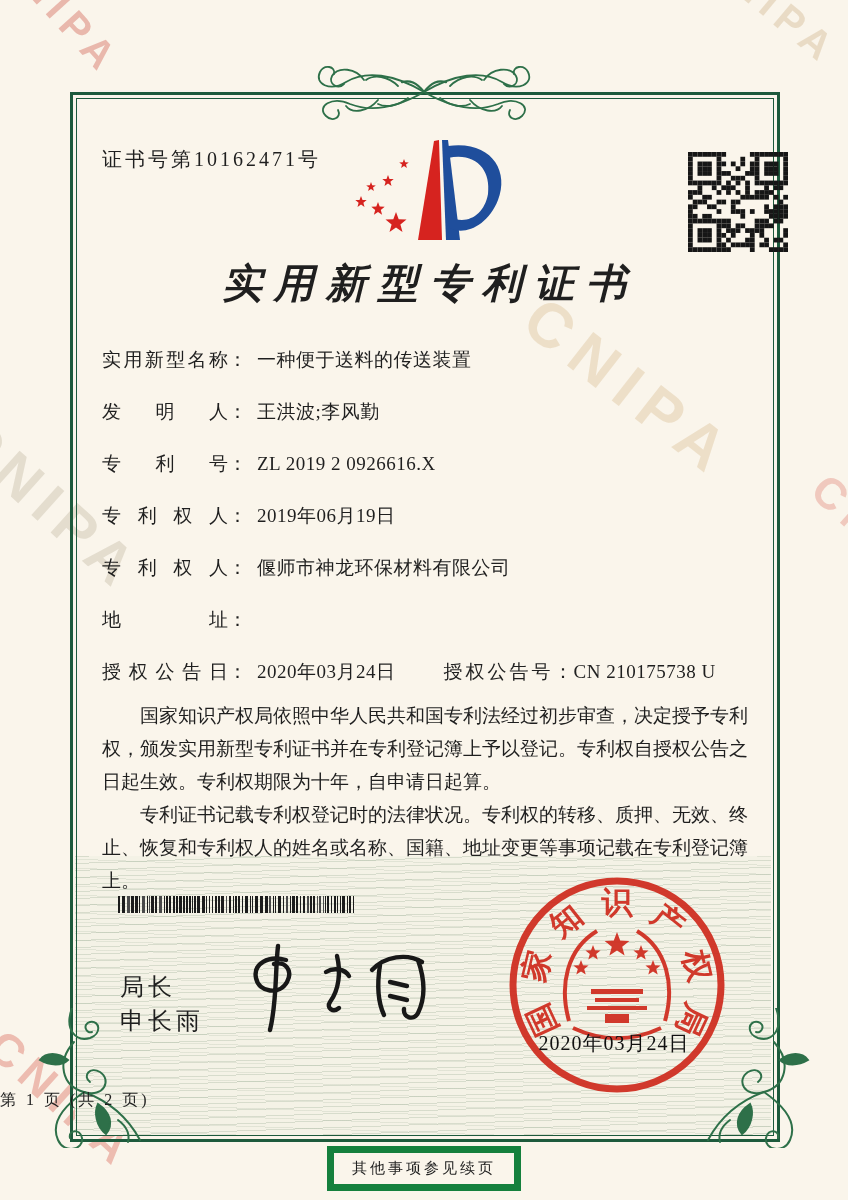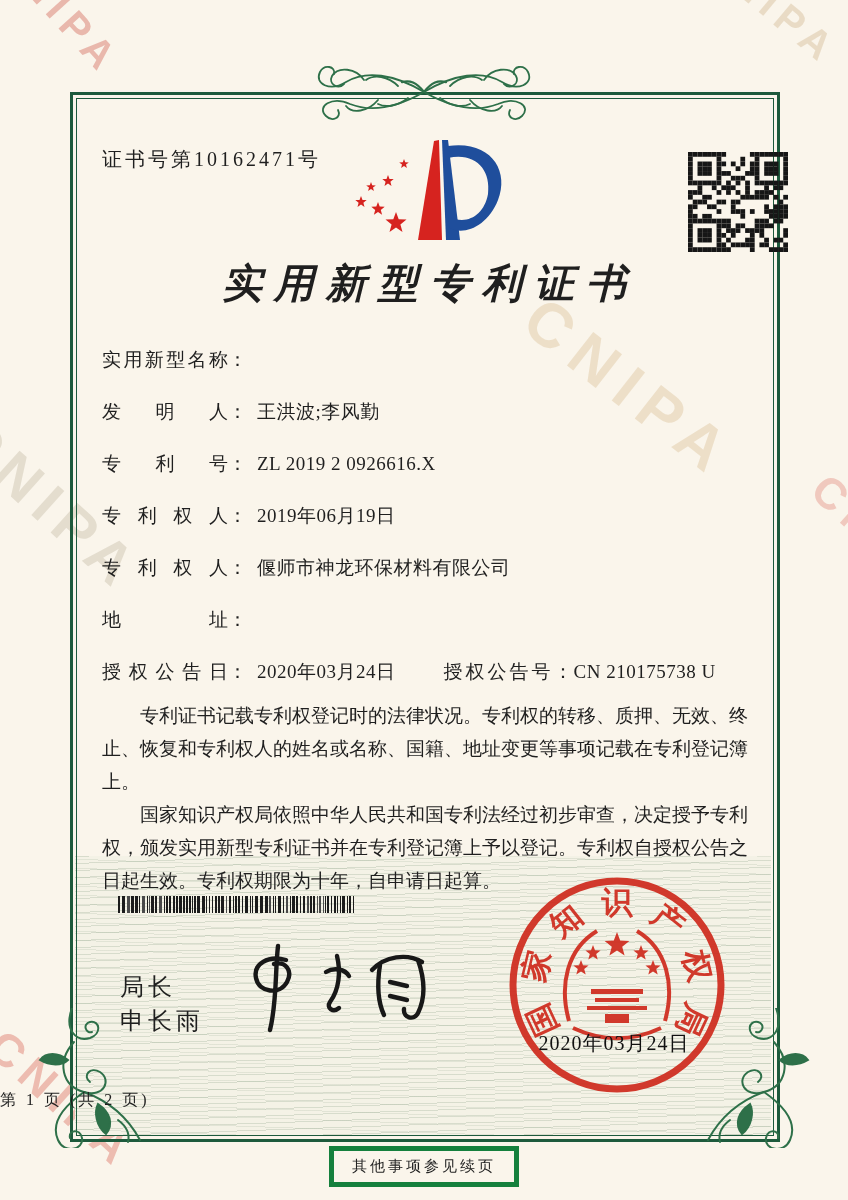--- a/index.html
+++ b/index.html
@@ -44,21 +44,21 @@
   .grant2{margin-left:48px; letter-spacing:1px;}
   .grant2 .glabel{letter-spacing:3px;}
   .paras{left:102px; top:699px; width:646px; font-size:19px; line-height:33px; text-align:justify;}
   .paras p{margin:0; text-indent:2em;}
   .barcode{left:118px; top:896px; z-index:3;}
   .sig-block{left:120px; top:970px; font-size:24px; letter-spacing:4px; line-height:34px;}
   .sig-svg{left:240px; top:938px; z-index:3;}
   .seal{left:503px; top:871px; z-index:4;}
   .seal-date{left:516px; top:1030px; width:196px; text-align:center; font-size:20px; letter-spacing:1px; z-index:5; color:#111;}
   .page-footer{left:0; right:0; top:1090px; text-align:left; font-size:16px; letter-spacing:3px; z-index:3;}
-  .note-box{left:50%; top:1146px; transform:translateX(-50%); border:5px solid #15803d;
+  .note-box{left:50%; top:1146px; transform:translateX(-50%); border:7px solid #15803d;
             padding:6px 18px; font-size:15px; letter-spacing:3px; background:#faf5eb; z-index:3;}
 </style>
 </head>
 <body>
 
 <div class="page">
 
   <span class="wm wm-tl">CNIPA</span>
   <span class="wm wm-tr-tan">CNIPA</span>
   <span class="wm wm-tr-red">CNIPA</span>
@@ -376,20 +376,21 @@
         <rect x="85.5" y="90" width="4.5" height="4.5" fill="#161616"></rect>
         <rect x="90" y="90" width="4.5" height="4.5" fill="#161616"></rect>
       </svg>
 
     <div class="abs title">实用新型专利证书</div>
 
     <div class="abs fields">
       <div class="frow">
         <span class="flabel">实用新型名称</span>
           <span class="fcolon">：</span>
+        <span class="fvalue">一种便于送料的传送装置</span>
       </div>
       <div class="frow">
         <span class="flabel">发明人</span>
           <span class="fcolon">：</span>
         <span class="fvalue">王洪波;李风勤</span>
       </div>
       <div class="frow">
         <span class="flabel">专利号</span>
           <span class="fcolon">：</span>
         <span class="fvalue">ZL 2019 2 0926616.X</span>
@@ -410,22 +411,22 @@
       </div>
       <div class="frow">
         <span class="flabel">授权公告日</span>
           <span class="fcolon">：</span>
         <span class="fvalue">2020年03月24日</span>
         <span class="grant2"><span class="glabel">授权公告号</span><span>：</span><span class="fvalue">CN 210175738 U</span></span>
       </div>
     </div>
 
     <div class="abs paras">
+      <p>国家知识产权局依照中华人民共和国专利法经过初步审查，决定授予专利权，颁发实用新型专利证书并在专利登记簿上予以登记。专利权自授权公告之日起生效。专利权期限为十年，自申请日起算。</p>
       <p>专利证书记载专利权登记时的法律状况。专利权的转移、质押、无效、终止、恢复和专利权人的姓名或名称、国籍、地址变更等事项记载在专利登记簿上。</p>
-      <p>国家知识产权局依照中华人民共和国专利法经过初步审查，决定授予专利权，颁发实用新型专利证书并在专利登记簿上予以登记。专利权自授权公告之日起生效。专利权期限为十年，自申请日起算。</p>
     </div>
 
     <svg class="abs barcode" id="barcode" width="240" height="17" viewBox="0 0 240 17">
         <rect x="0" y="0" width="2" height="17" fill="#1c1c1c"></rect>
         <rect x="4" y="0" width="3" height="17" fill="#1c1c1c"></rect>
         <rect x="9" y="0" width="3" height="17" fill="#4a4a4a"></rect>
         <rect x="13" y="0" width="3" height="17" fill="#1c1c1c"></rect>
         <rect x="17" y="0" width="3" height="17" fill="#1c1c1c"></rect>
         <rect x="21" y="0" width="1" height="17" fill="#1c1c1c"></rect>
         <rect x="24" y="0" width="3" height="17" fill="#4a4a4a"></rect>

